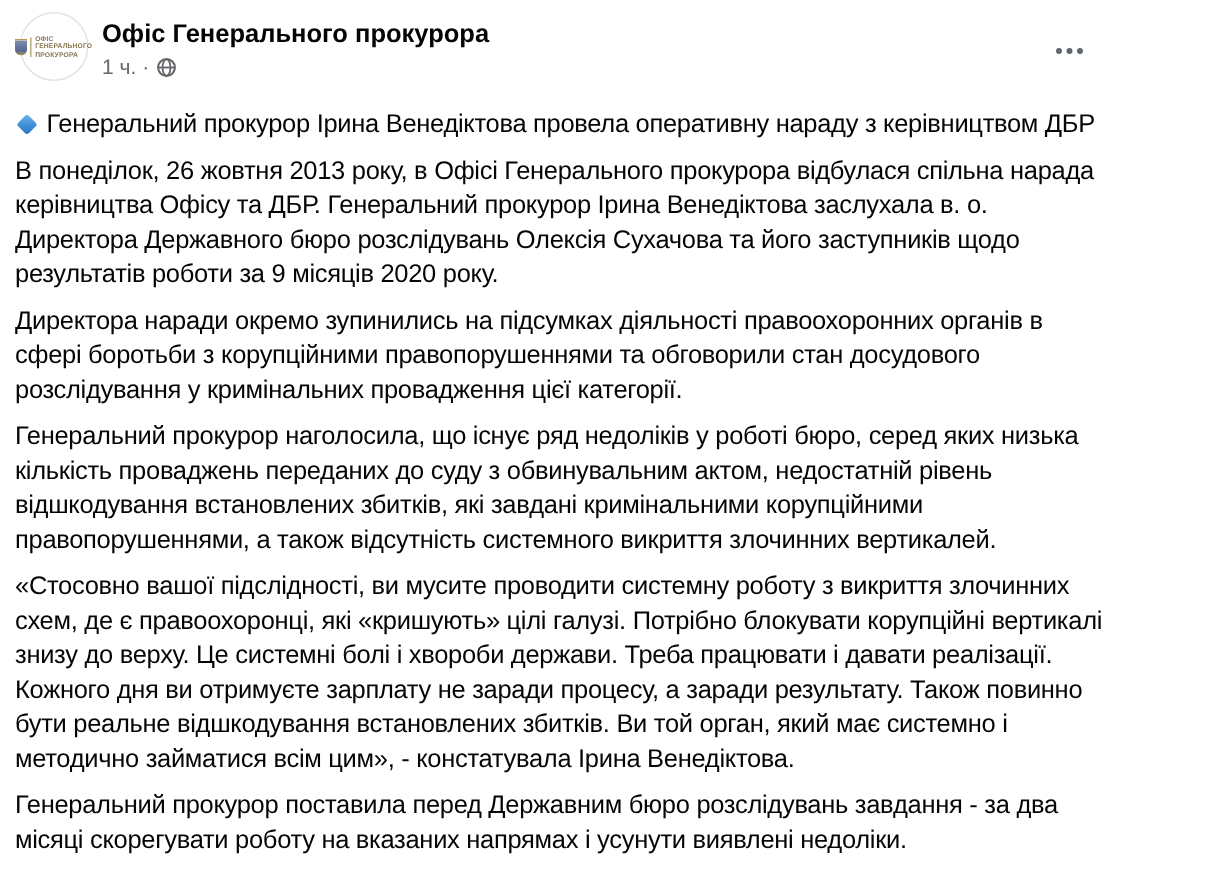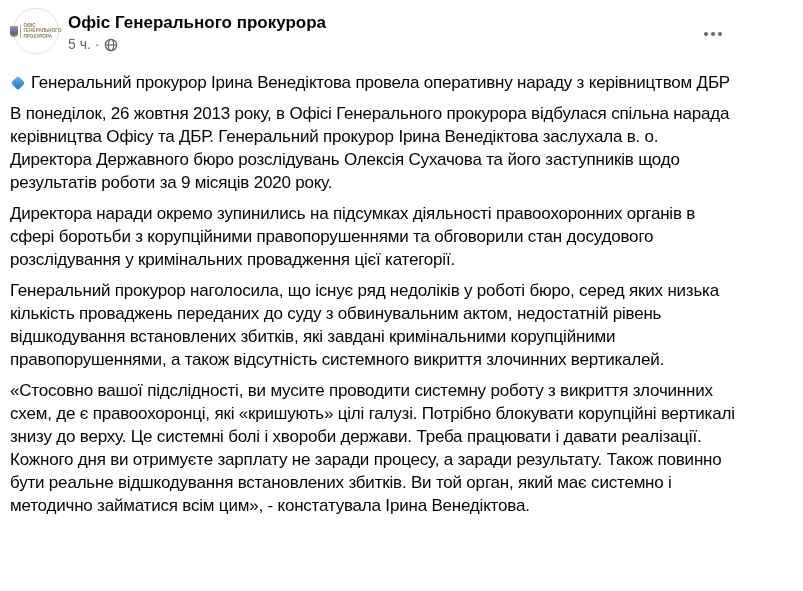--- a/index.html
+++ b/index.html
@@ -145,21 +145,21 @@
           <div>ОФІС</div>
           <div>ГЕНЕРАЛЬНОГО</div>
           <div>ПРОКУРОРА</div>
         </div>
       </div>
     </div>
 
     <div class="header-text">
       <div class="page-name">Офіс Генерального прокурора</div>
       <div class="meta-row">
-        <span class="meta-time">5 ч.</span>
+        <span class="meta-time">1 ч.</span>
         <span>·</span>
         <span class="globe-icon">
           <svg viewBox="0 0 16 16" width="14" height="14">
             <circle cx="8" cy="8" r="6.4" fill="none" stroke="#65676B" stroke-width="1.6"></circle>
             <path d="M1.6 8 H14.4" stroke="#65676B" stroke-width="1.4" fill="none"></path>
             <ellipse cx="8" cy="8" rx="3" ry="6.4" fill="none" stroke="#65676B" stroke-width="1.4"></ellipse>
           </svg>
         </span>
       </div>
     </div>
@@ -171,15 +171,16 @@
     </button>
 
   </div>
 
   <div class="post-body">
     <p><span class="diamond-icon"></span><span>Генеральний прокурор Ірина Венедіктова провела оперативну нараду з керівництвом ДБР</span></p>
     <p>В понеділок, 26 жовтня 2013 року, в Офісі Генерального прокурора відбулася спільна нарада керівництва Офісу та ДБР. Генеральний прокурор Ірина Венедіктова заслухала в. о. Директора Державного бюро розслідувань Олексія Сухачова та його заступників щодо результатів роботи за 9 місяців 2020 року.</p>
     <p>Директора наради окремо зупинились на підсумках діяльності правоохоронних органів в сфері боротьби з корупційними правопорушеннями та обговорили стан досудового розслідування у кримінальних провадження цієї категорії.</p>
     <p>Генеральний прокурор наголосила, що існує ряд недоліків у роботі бюро, серед яких низька кількість проваджень переданих до суду з обвинувальним актом, недостатній рівень відшкодування встановлених збитків, які завдані кримінальними корупційними правопорушеннями, а також відсутність системного викриття злочинних вертикалей.</p>
     <p>«Стосовно вашої підслідності, ви мусите проводити системну роботу з викриття злочинних схем, де є правоохоронці, які «кришують» цілі галузі. Потрібно блокувати корупційні вертикалі знизу до верху. Це системні болі і хвороби держави. Треба працювати і давати реалізації. Кожного дня ви отримуєте зарплату не заради процесу, а заради результату. Також повинно бути реальне відшкодування встановлених збитків. Ви той орган, який має системно і методично займатися всім цим», - констатувала Ірина Венедіктова.</p>
+    <p>Генеральний прокурор поставила перед Державним бюро розслідувань завдання - за два місяці скорегувати роботу на вказаних напрямах і усунути виявлені недоліки.</p>
   </div>
 
 </div>
 
 </body></html>

